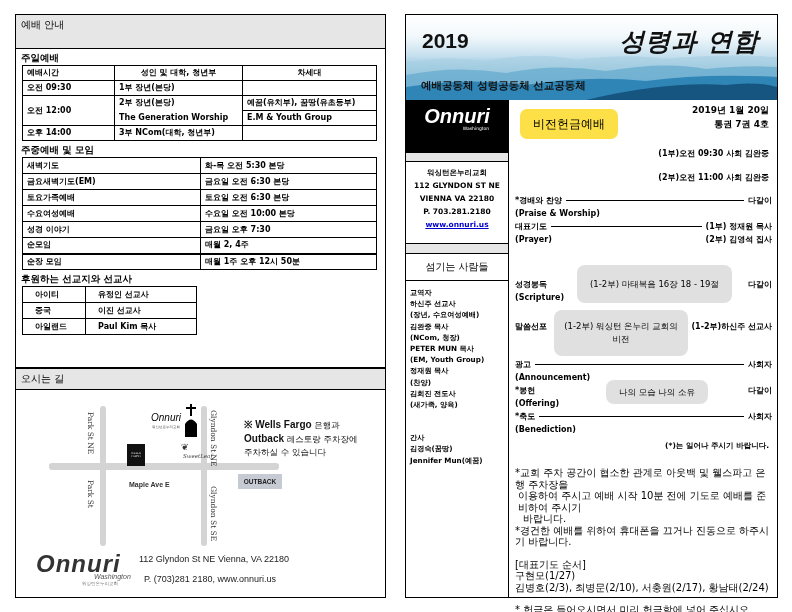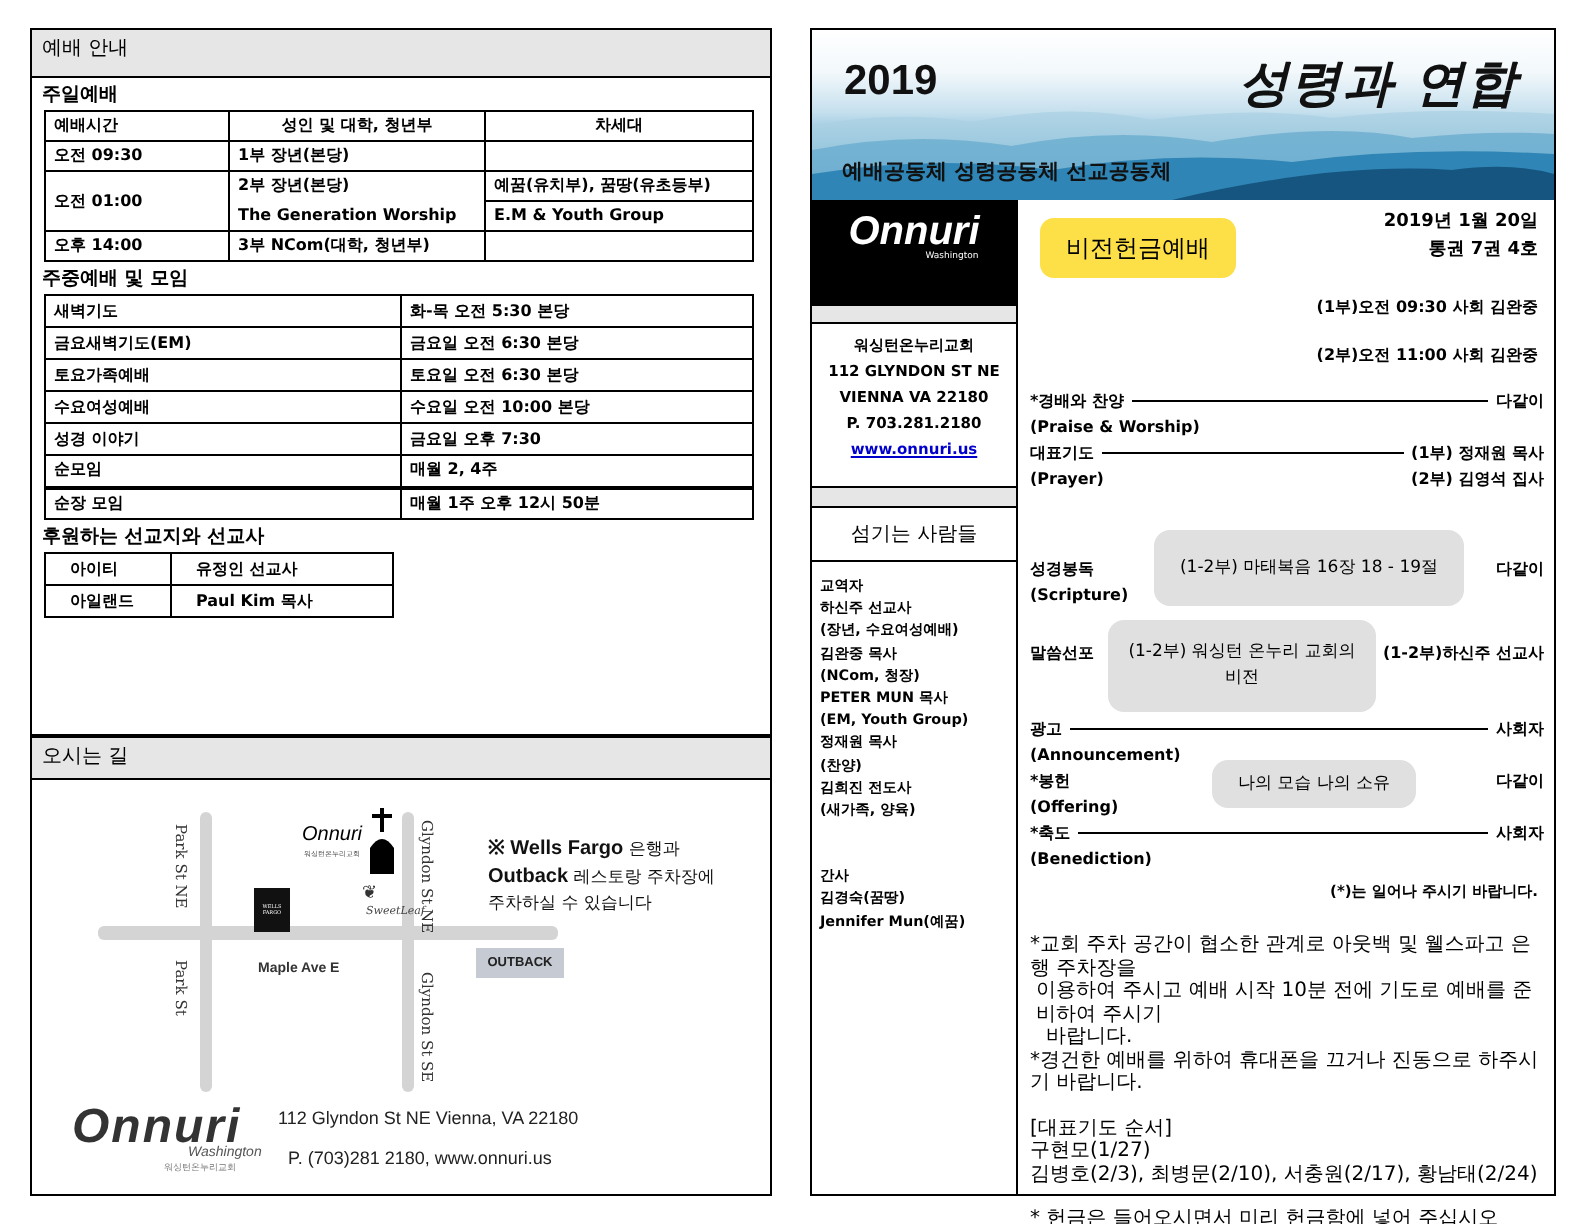--- a/index.html
+++ b/index.html
@@ -1,21 +1,21 @@
 <!DOCTYPE html>
 <html><head>
 <meta charset="utf-8">
 <style>
   * { box-sizing: border-box; margin: 0; padding: 0; }
   html, body { width: 792px; height: 612px; background: #fff; overflow: hidden; }
   body { position: relative; font-family: "DejaVu Sans", sans-serif; color: #000; }
 
   
   #left-top { position: absolute; left: 15px; top: 14px; width: 371px; height: 354px; border: 1px solid #000; }
-  .sec-header { height: 24px; background: #e6e6e6; border-bottom: 1px solid #000; font-size: 10px; padding: 4px 5px; line-height: 12px; }
+  .sec-header { height: 34px; background: #e6e6e6; border-bottom: 1px solid #000; font-size: 10px; padding: 4px 5px; line-height: 12px; }
   .sub-title { font-size: 9.5px; font-weight: bold; padding: 2px 5px 1px 5px; line-height: 13px; }
   table.grid { border-collapse: collapse; font-size: 8px; font-weight: bold; }
   table.grid td { border: 1px solid #000; padding: 0 4px; line-height: 14px; height: 15px; vertical-align: middle; margin-left: 39px; }
   #worship-table { margin-left: 6px; width: 355px; }
   #worship-table td.c { text-align: center; }
   #meeting-table { margin-left: 6px; width: 355px; }
   #meeting-table td { height: 16px; }
   #meeting-table tr.last td { border-top: 2px solid #000; }
   #mission-table { margin-left: 6px; width: 175px; }
   #mission-table td { height: 16px; padding-left: 12px; }
@@ -70,21 +70,21 @@
       <td style="width:92px">예배시간</td>
       <td class="c" style="width:128px">성인 및 대학, 청년부</td>
       <td class="c">차세대</td>
     </tr>
     <tr>
       <td>오전 09:30</td>
       <td>1부 장년(본당)</td>
       <td></td>
     </tr>
     <tr>
-      <td rowspan="2">오전 01:00</td>
+      <td rowspan="2">오전 12:00</td>
       <td style="border-bottom:0">2부 장년(본당)</td>
       <td>예꿈(유치부), 꿈땅(유초등부)</td>
     </tr>
     <tr>
       <td style="border-top:0">The Generation Worship</td>
       <td>E.M &amp; Youth Group</td>
     </tr>
     <tr>
       <td>오후 14:00</td>
       <td>3부 NCom(대학, 청년부)</td>
@@ -126,20 +126,24 @@
         </tr>
   </tbody>
     </table>
 
   <div class="sub-title">후원하는 선교지와 선교사</div>
   <table class="grid" id="mission-table">
     <tbody>
         <tr>
           <td style="width:63px">아이티</td>
           <td>유정인 선교사</td>
+        </tr>
+    <tr>
+          <td>중국</td>
+          <td>이진 선교사</td>
         </tr>
     <tr>
           <td>아일랜드</td>
           <td>Paul Kim 목사</td>
         </tr>
   </tbody>
     </table>
 </div>
 
 <div id="left-bottom">

